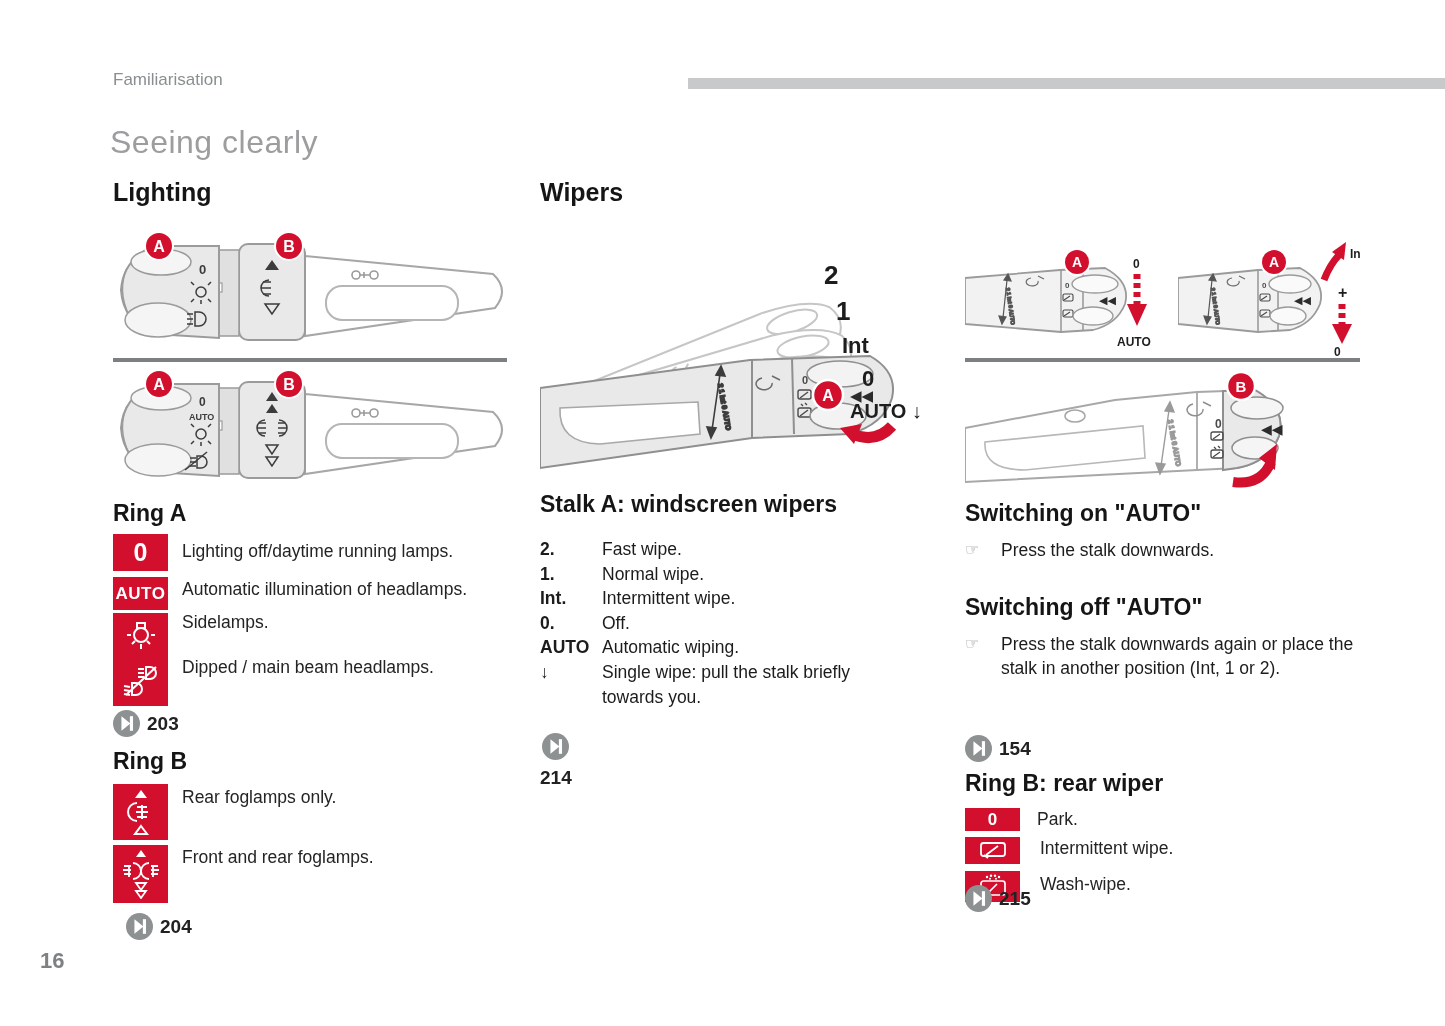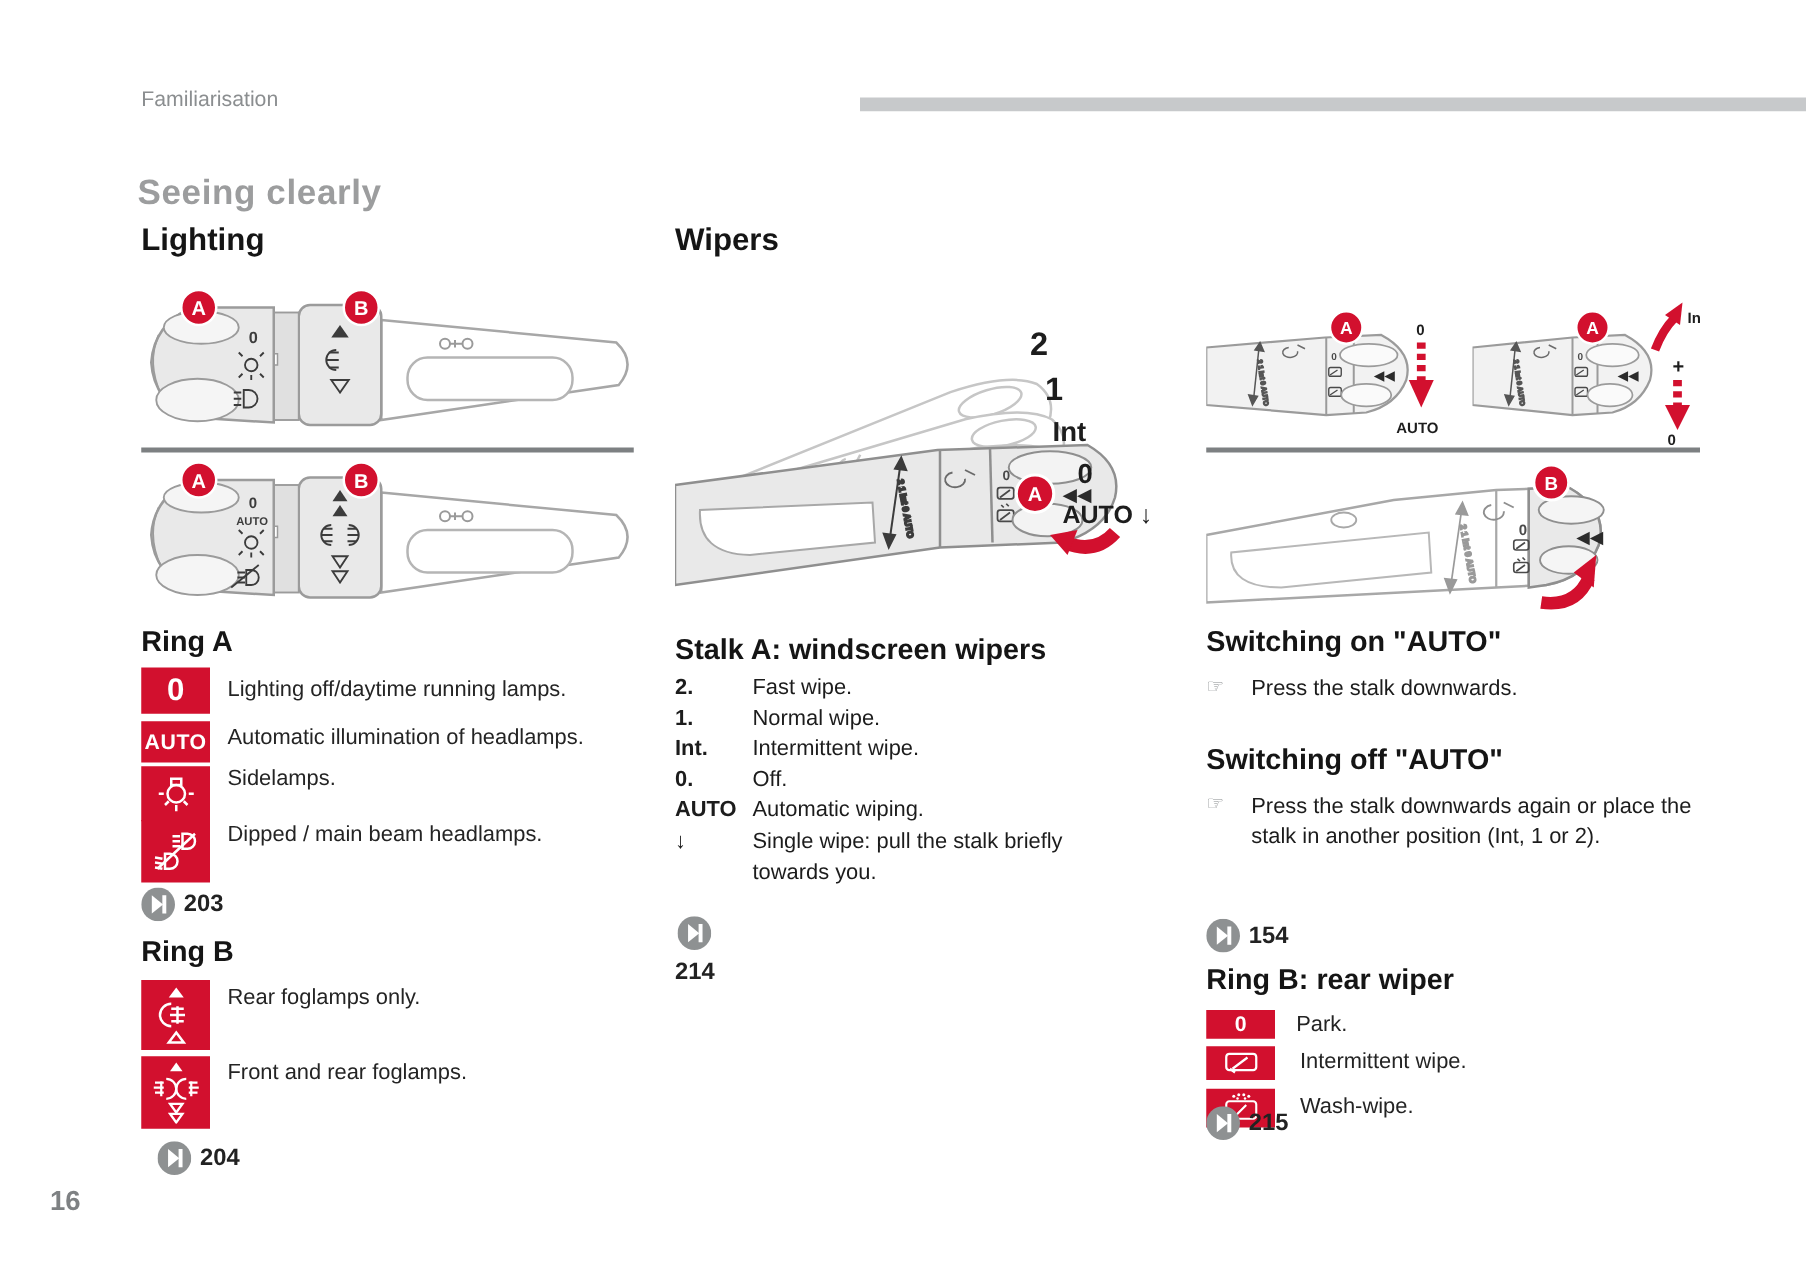--- a/index.html
+++ b/index.html
@@ -2,21 +2,21 @@
 <html><head>
 <meta charset="utf-8">
 <style>
   html,body{margin:0;padding:0;background:#ffffff;}
   body{width:1445px;height:1026px;position:relative;overflow:hidden;
        font-family:"Liberation Sans","DejaVu Sans",sans-serif;color:#1c1c1c;}
   .abs{position:absolute;}
   
   .breadcrumb{left:113px;top:70px;font-size:17px;color:#8b8e90;}
   .topbar{left:688px;top:78px;width:757px;height:11px;background:#c7c9cb;}
-  .page-title{left:110px;top:138px;font-size:28px;color:#9c9d9e;font-weight:700;letter-spacing:0.5px;margin:0;}
+  .page-title{left:110px;top:124px;font-size:32px;color:#9c9d9e;font-weight:400;letter-spacing:0.5px;margin:0;}
   .col-head{font-size:25px;font-weight:bold;color:#151515;margin:0;}
   .sec-head{font-size:23px;font-weight:bold;color:#151515;margin:0;}
   .divider{height:4px;background:#7d8082;}
   
   .row-text{font-size:17.5px;color:#242424;line-height:22px;}
   .redbox{background:#d2102e;color:#ffffff;display:flex;align-items:center;justify-content:center;
           font-weight:bold;}
   .refwrap{display:flex;align-items:center;gap:7px;}
   .refnum{font-size:19px;font-weight:bold;color:#222;}
   .refcircle{width:27px;height:27px;}
@@ -282,21 +282,21 @@
   <polygon points="300,190 322,186 314,206" fill="#d2102e"></polygon>
 
   <text x="284" y="46" font-size="26" font-weight="bold" fill="#1d1d1d">2</text>
   <text x="296" y="82" font-size="26" font-weight="bold" fill="#1d1d1d">1</text>
   <text x="302" y="115" font-size="22" font-weight="bold" fill="#1d1d1d">Int</text>
   <text x="322" y="148" font-size="22" font-weight="bold" fill="#1d1d1d">0</text>
   <text x="310" y="180" font-size="20" font-weight="bold" fill="#1d1d1d">AUTO ↓</text>
 </svg>
 </div>
 
-<h3 class="abs sec-head" style="left:540px;top:506px;">Stalk A: windscreen wipers</h3>
+<h3 class="abs sec-head" style="left:540px;top:491px;">Stalk A: windscreen wipers</h3>
 
 <ul class="abs wipe-list" style="left:540px;top:537px;width:370px;">
   <li>
       <span class="term">2.</span>
       <span>Fast wipe.</span>
     </li>
   <li>
       <span class="term">1.</span>
       <span>Normal wipe.</span>
     </li>

